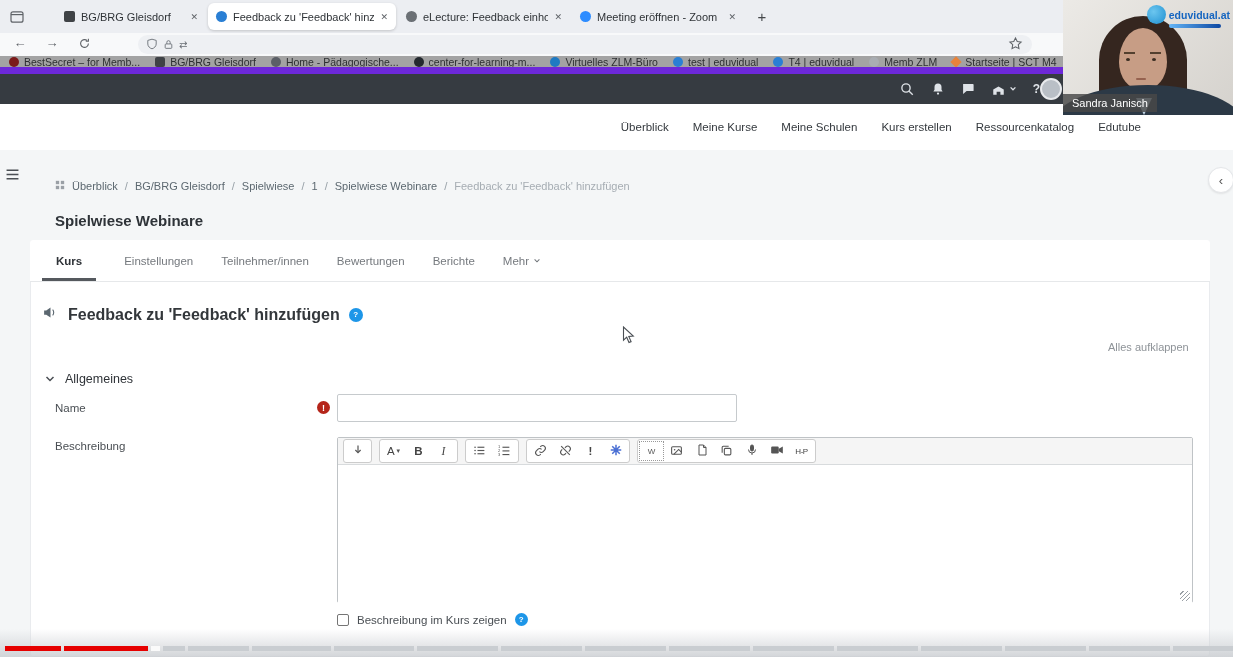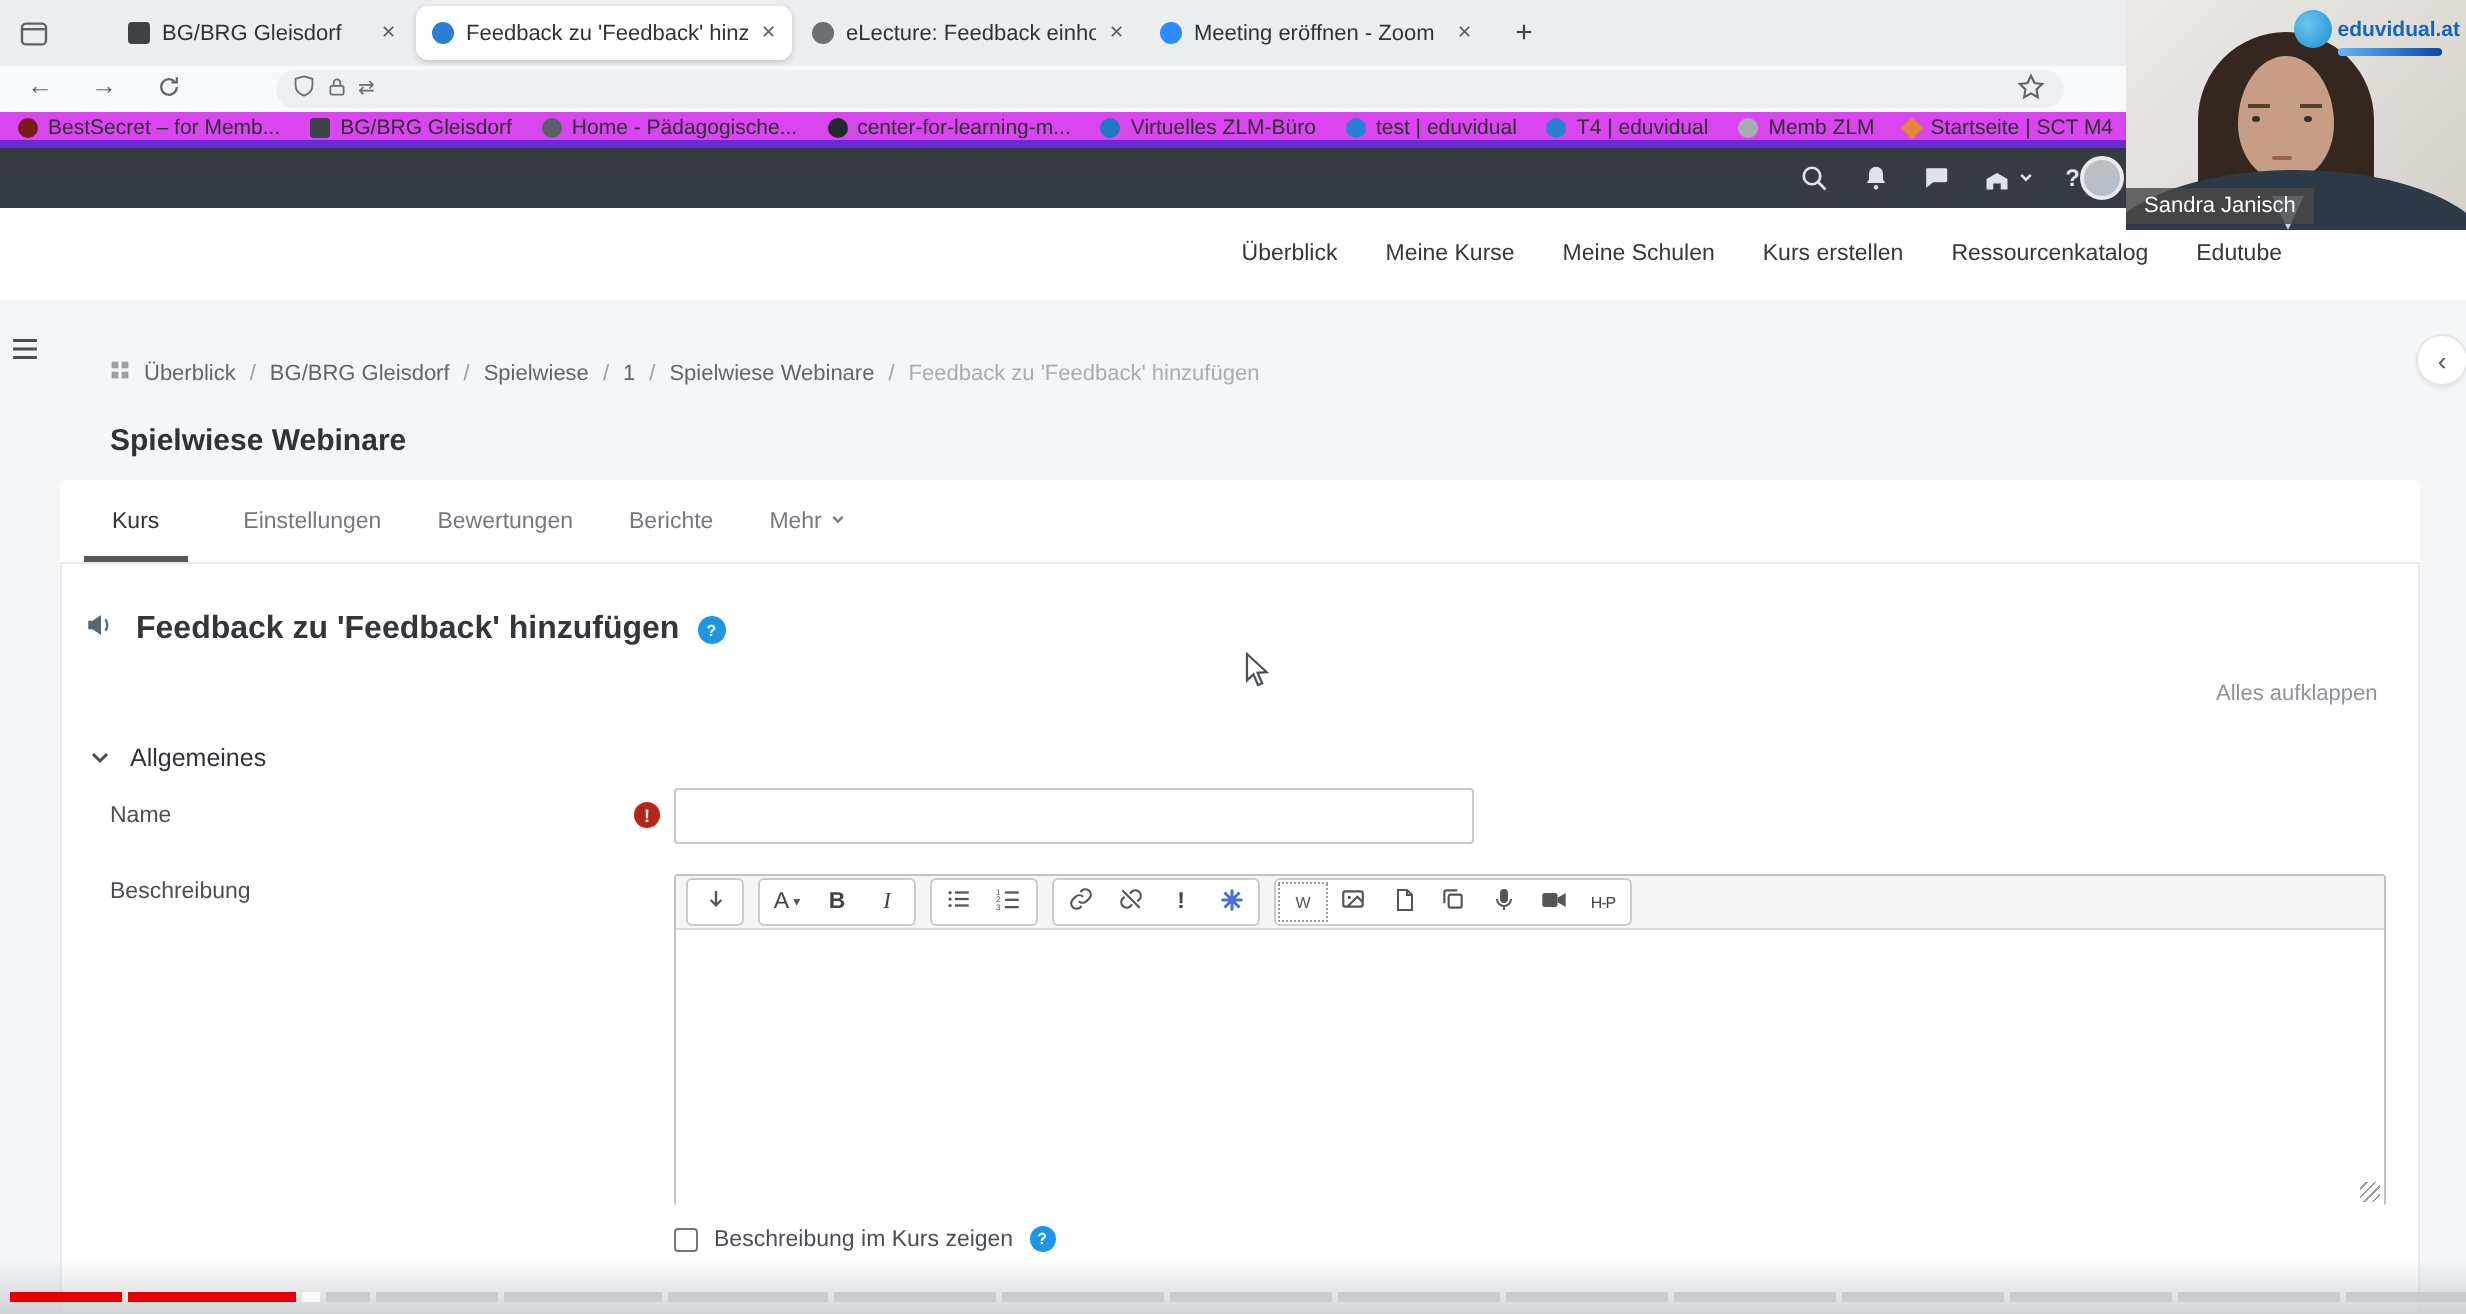--- a/index.html
+++ b/index.html
@@ -20,21 +20,21 @@
   .newtab{position:absolute;left:752px;top:6px;width:20px;height:20px;display:flex;align-items:center;justify-content:center;color:#44474a;font-size:15px}
 
   .urlrow{position:absolute;left:0;top:33px;right:0;height:23px;background:#f8f9fa}
   .navbtn{position:absolute;top:2px;font-size:13px;color:#5f6368;width:20px;text-align:center}
   .urlfield{position:absolute;left:138px;top:2px;width:894px;height:19px;background:#eef0f3;border-radius:10px;display:flex;align-items:center;padding:0 8px;gap:5px}
   .urltext{font-size:9px;letter-spacing:-.1px;white-space:nowrap;overflow:hidden}
   .uprefix,.upath{color:#8b9096}
   .udomain{color:#202124;font-weight:bold}
   .star{position:absolute;left:1008px;top:3px}
 
-  .bmrow{position:absolute;left:0;top:56px;right:0;height:18px;background:#d946ef;display:flex;align-items:flex-end;padding-left:9px;gap:15px;overflow:hidden;border-bottom:4px solid #6d28d9}
+  .bmrow{position:absolute;left:0;top:56px;right:0;height:18px;background:#a3a3a3;display:flex;align-items:flex-start;padding-left:9px;gap:15px;overflow:hidden;border-bottom:7px solid #6d28d9}
   .bm{display:flex;align-items:center;gap:5px;font-size:10.5px;color:#2d2f31;white-space:nowrap}
   .bm .fav{width:10px;height:10px;flex:none}
   .fav.circle{border-radius:50%}
   .fav.square{border-radius:2px}
   .fav.diamond{transform:rotate(45deg);width:8px;height:8px}
 
   
   .appbar{position:absolute;left:0;top:74px;right:0;height:30px;background:#363b41}
   .appbar-icons{position:absolute;right:182px;top:74px;height:30px;display:flex;align-items:center;gap:16px;color:#dfe3e8}
   .ab-item{display:flex;align-items:center;gap:3px}
@@ -49,21 +49,21 @@
   .crumbs{position:absolute;left:55px;top:180px;display:flex;align-items:center;gap:7px;font-size:11px}
   .crumb{color:#5c6870}
   .crumb-sep{color:#98a1a8}
   .crumb-current{color:#a6adb3}
   .drawer-open{position:absolute;left:1208px;top:167px;width:26px;height:26px;border-radius:50%;background:#fff;border:1px solid #e4e6e9;box-shadow:0 1px 2px rgba(0,0,0,.08);color:#555;font-size:13px;display:flex;align-items:center;justify-content:center}
   .ptitle{position:absolute;left:55px;top:212px;font-size:15px;font-weight:bold;color:#2e3338}
 
   .card{position:absolute;left:30px;top:240px;width:1180px;height:417px;background:#fff;border:1px solid #e9ebee;border-radius:3px}
   .ctabs{position:absolute;left:30px;top:240px;width:1180px;height:42px;display:flex;align-items:stretch;gap:28px;padding-left:12px;border-bottom:1px solid #e6e8ea;background:#fff;border-radius:3px 3px 0 0}
   .ctab{display:flex;align-items:center;font-size:11.5px;color:#75797e;gap:4px}
-  .ctab.active{color:#2f3338;font-weight:normal;box-shadow:inset 0 -3px 0 0 #55595e;padding:0 14px}
+  .ctab.active{color:#2f3338;font-weight:bold;box-shadow:inset 0 -3px 0 0 #55595e;padding:0 14px}
 
   .fheading{position:absolute;left:42px;top:304px;display:flex;align-items:center;gap:9px}
   .fheading .htext{font-size:16px;font-weight:bold;color:#33373b}
   .help-dot{width:14px;height:14px;border-radius:50%;background:#1d96e8;color:#fff;font-size:8px;font-weight:bold;display:flex;align-items:center;justify-content:center}
   .expand-all{position:absolute;left:1108px;top:341px;font-size:11px;color:#8e9398}
   .section-hd{position:absolute;left:45px;top:372px;display:flex;align-items:center;gap:10px;font-size:12.5px;font-weight:normal;color:#2f3338}
 
   .flabel{position:absolute;font-size:11.5px;color:#4a4f54}
   .req{position:absolute;left:317px;top:401px;width:13px;height:13px;border-radius:50%;background:#b5251a;color:#fff;font-size:9px;font-weight:bold;display:flex;align-items:center;justify-content:center}
   .name-input{position:absolute;left:337px;top:394px;width:400px;height:28px;border:1px solid #c6cacd;border-radius:2px;background:#fff}
@@ -289,20 +289,23 @@
 
   <div class="card"></div>
   <div class="ctabs" id="ctabs">
       <span class="ctab active">
         <span class="ctab-label">Kurs</span>
       </span>
       <span class="ctab">
         <span class="ctab-label">Einstellungen</span>
       </span>
       <span class="ctab">
+        <span class="ctab-label">Teilnehmer/innen</span>
+      </span>
+      <span class="ctab">
         <span class="ctab-label">Bewertungen</span>
       </span>
       <span class="ctab">
         <span class="ctab-label">Berichte</span>
       </span>
       <span class="ctab">
         <span class="ctab-label">Mehr</span>
         <span class="ctab-caret"><svg width="8" height="8" viewBox="0 0 10 10">
             <path d="M2 3l3 3 3-3" stroke="#75797e" fill="none" stroke-width="1.4"></path>
           </svg></span>

